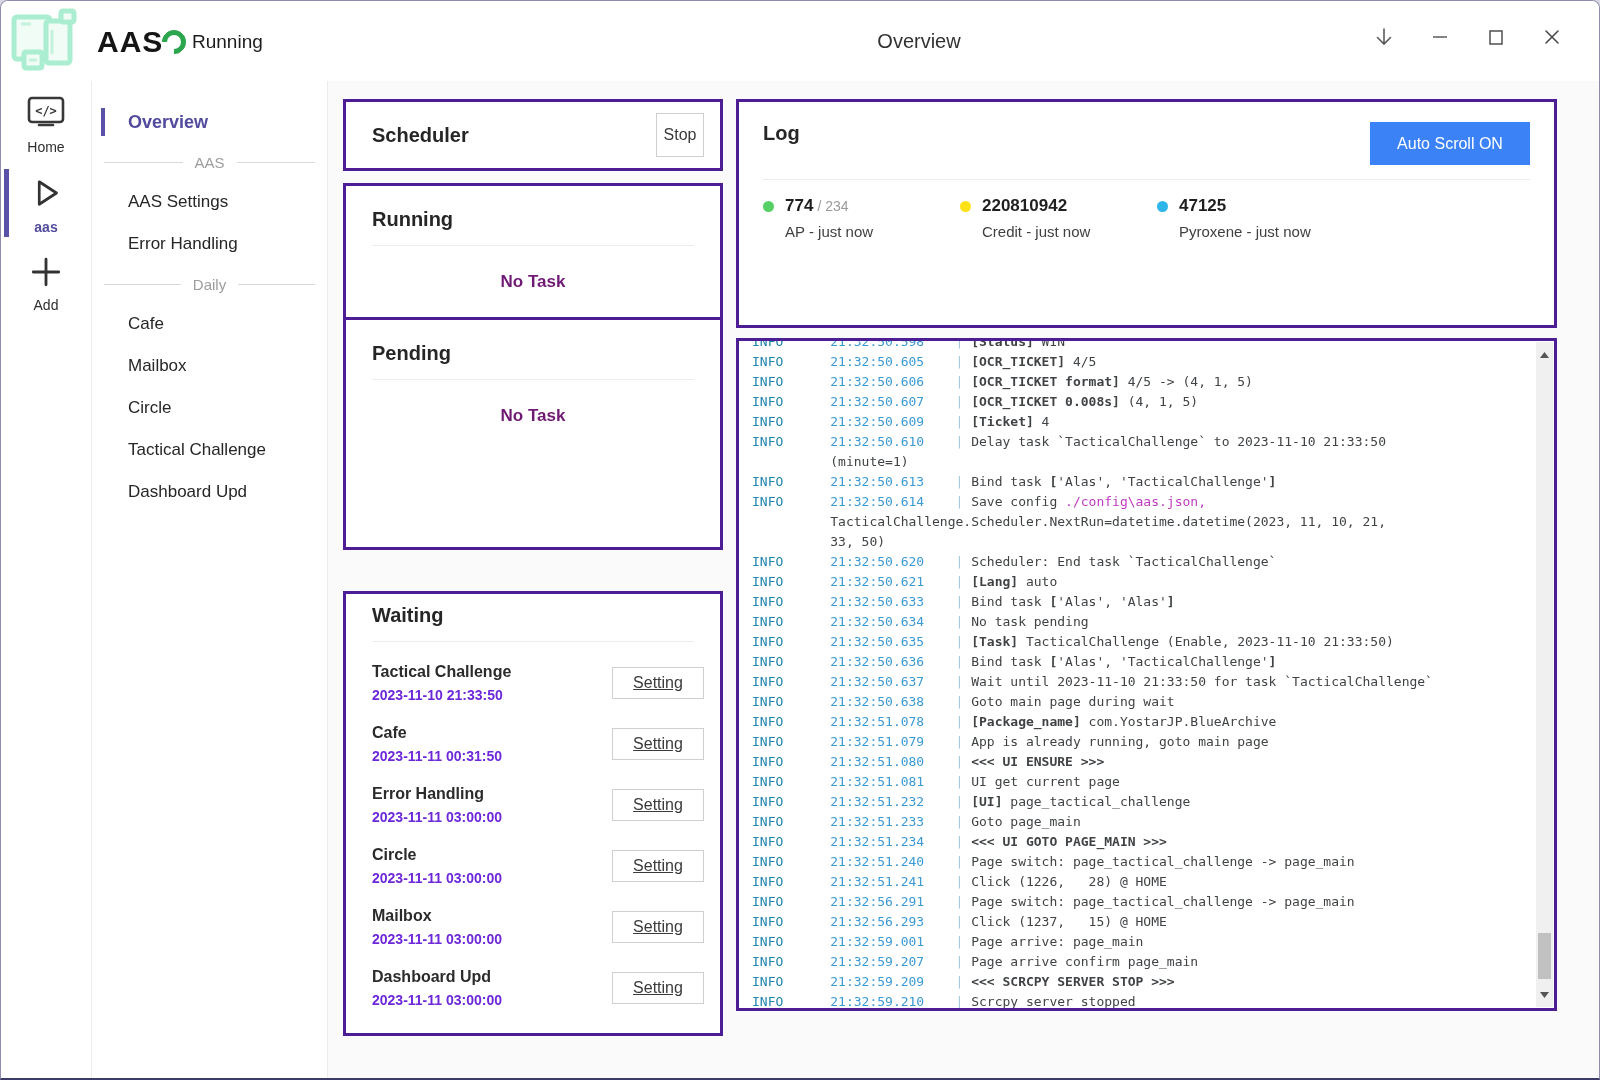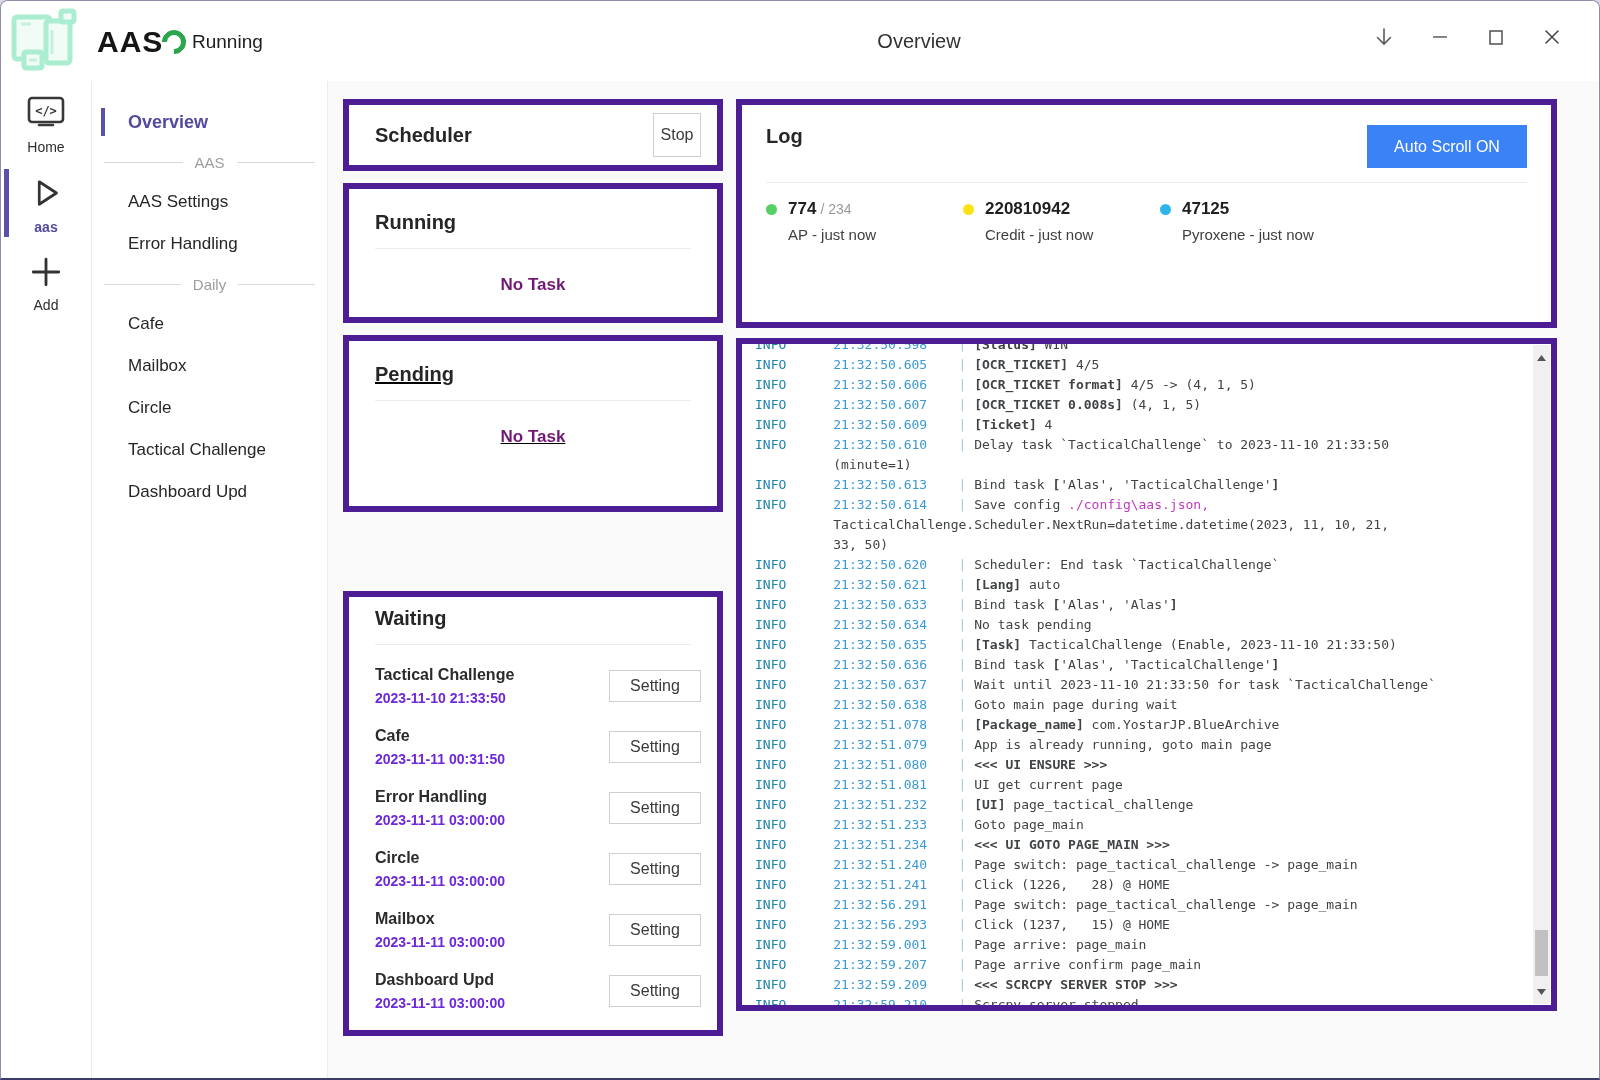--- a/index.html
+++ b/index.html
@@ -25,38 +25,38 @@
   .rail-item.selected .sel-bar{position:absolute;left:3px;top:8px;bottom:4px;width:5px;background:#5a52a8;}
   #sidebar{width:236px;background:#fff;border-right:1px solid #ececec;flex:none;padding-top:20px;}
   .side-item{position:relative;height:42px;line-height:42px;padding-left:36px;font-size:17px;color:#262626;cursor:pointer;white-space:nowrap;}
   .side-item.selected{font-weight:bold;color:#514a9d;font-size:18px;}
   .side-item.selected .sel-bar{position:absolute;left:9px;top:7px;bottom:7px;width:4px;background:#5a52a8;}
   .side-divider{display:flex;align-items:center;height:38px;padding:0 12px;color:#9d9d9d;font-size:15px;}
   .side-divider:before,.side-divider:after{content:"";flex:1;height:1px;background:#d9d9d9;}
   .side-divider span{padding:0 12px;}
   #main{position:relative;flex:1;background:#fafafa;}
   
-  .card{position:absolute;background:#fff;border:6px solid #4c1d95;}
+  .card{position:absolute;background:#fff;border:3px solid #4c1d95;}
   .card-title{font-size:20px;font-weight:bold;color:#262626;}
   .hdivider{height:1px;background:#ececec;margin:14px 0 0 0;}
   
   #card-scheduler{left:15px;top:18px;width:380px;height:72px;display:flex;align-items:center;justify-content:space-between;padding:0 16px 0 26px;}
   .ghost-btn{background:#fff;border:1px solid #cfcfcf;color:#3a3a3a;font-size:16px;font-family:inherit;cursor:pointer;}
   #stop-btn{width:48px;height:44px;}
   
   #card-running{left:15px;top:102px;width:380px;height:140px;padding:22px 26px;}
-  #card-pending{left:15px;top:254px;width:380px;height:177px;padding:22px 26px;text-decoration:underline;}
+  #card-pending{left:15px;top:236px;width:380px;height:233px;padding:22px 26px;}
   .empty-text{margin-top:26px;text-align:center;font-size:17px;color:#701a75;font-weight:bold;}
   
   #card-waiting{left:15px;top:510px;width:380px;height:445px;padding:10px 16px 0 26px;}
   #waiting-list{margin-top:10px;}
   .wait-item{display:flex;align-items:center;justify-content:space-between;height:61px;}
   .wait-name{font-size:16px;font-weight:bold;color:#2b2b2b;}
   .wait-time{margin-top:6px;font-size:14px;color:#6d28d9;font-weight:bold;}
-  .setting-btn{width:92px;height:32px;flex:none;}
+  .setting-btn{width:92px;height:32px;flex:none;text-decoration:underline;}
   
   #card-log{left:408px;top:18px;width:821px;height:229px;padding:20px 24px;}
   #log-head{display:flex;align-items:flex-start;justify-content:space-between;}
   #autoscroll-btn{background:#3b82f6;color:#fff;border:0;font-size:16px;font-family:inherit;width:160px;height:43px;cursor:pointer;}
   #log-stats{display:flex;margin-top:16px;}
   .stat{position:relative;min-width:197px;padding-left:22px;}
   .stat-dot{position:absolute;left:0;top:5px;width:11px;height:11px;border-radius:50%;}
   .stat-value{font-size:17px;font-weight:bold;color:#1f1f1f;}
   .stat-suffix{font-size:14px;color:#9a9a9a;margin-left:4px;}
   .stat-label{margin-top:7px;font-size:15px;color:#404040;}

